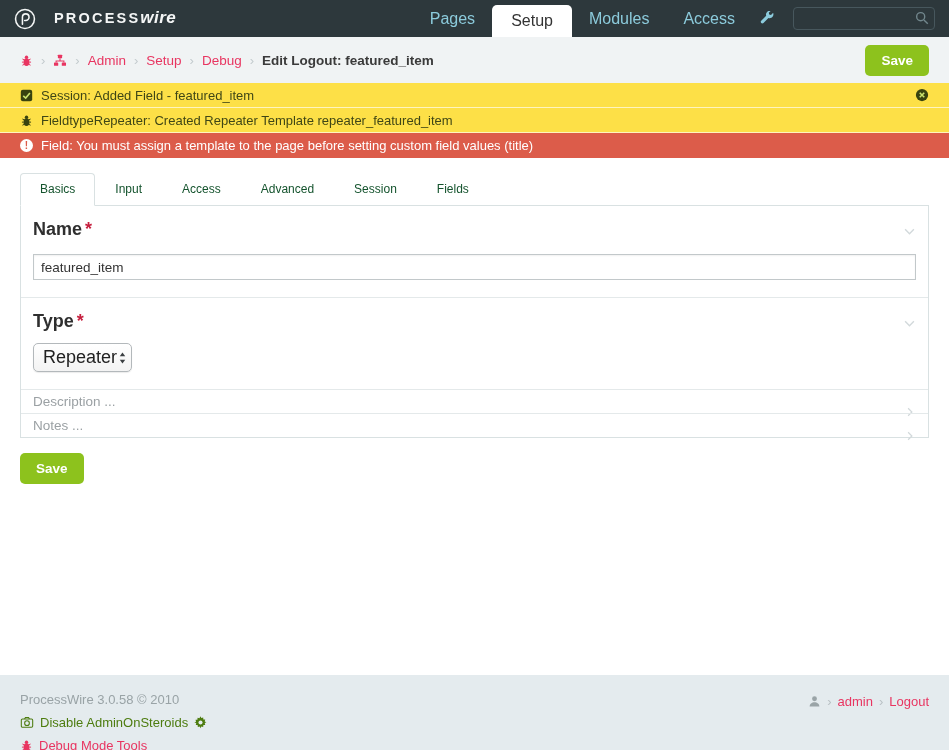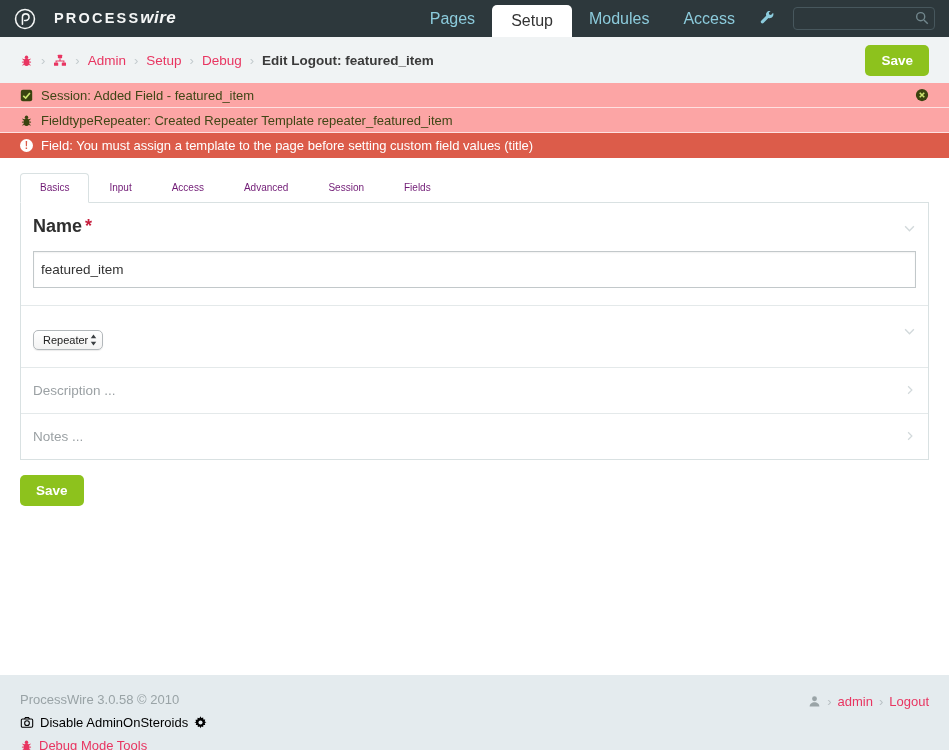--- a/index.html
+++ b/index.html
@@ -61,78 +61,78 @@
     font-size: 13.5px; border: none; border-radius: 5px; padding: 8px 16px;
     cursor: pointer; font-family: "Liberation Sans", sans-serif;
   }
 
   
   .notice {
     height: 25px; display: flex; align-items: center; padding: 0 20px;
     font-size: 13px;
   }
   .notice-green {
-    background: #fca5a5; color: #3f4616;
+    background: #fde047; color: #3f4616;
     border-bottom: 1px solid rgba(255,255,255,0.65);
   }
   .notice-red { background: #dc5c4a; color: #ffffff; }
   .notice .n-icon { display: flex; align-items: center; margin-right: 8px; }
   .notice-close { margin-left: auto; display: flex; align-items: center; cursor: pointer; color: #39430f; }
   .excl-circle {
     width: 13px; height: 13px; border-radius: 50%; background: #fff;
     color: #dc5c4a; font-weight: bold; font-size: 10px; line-height: 13px;
     text-align: center; display: inline-block;
   }
 
   
   .content { background: #fff; padding: 15px 20px 0; min-height: 494px; }
   .wiretabs { display: flex; position: relative; z-index: 2; }
   .tab {
-    padding: 8px 19px 9px; color: #701a75; cursor: pointer; font-size: 10px;
+    padding: 8px 19px 9px; color: #14532d; cursor: pointer; font-size: 12px;
     border: 1px solid transparent; margin-bottom: -1px;
   }
   .tab.active {
     background: #fff; border: 1px solid #d9e1e2; border-bottom-color: #fff;
     border-radius: 4px 4px 0 0;
   }
   .card { border: 1px solid #d9e1e2; background: #fff; position: relative; z-index: 1; }
   .inputfield { padding: 13px 12px 17px; position: relative; }
   .inputfield + .inputfield { border-top: 1px solid #e4e9ea; }
   .field-label { font-weight: bold; color: #2f2f2f; font-size: 18px; cursor: pointer; }
   .req { color: #c61f3e; font-weight: bold; margin-left: 3px; }
   .field-desc { color: #6e6e6e; margin-top: 11px; font-size: 13.5px; }
   .field-toggle { position: absolute; right: 13px; top: 17px; color: #d2d9db; cursor: pointer; }
   .text-input {
-    display: block; width: 100%; margin-top: 14px; height: 37px;
+    display: block; width: 100%; margin-top: 14px; height: 26px;
     border: 1px solid #c2c8ca; background: #fff; padding: 0 7px;
     font-size: 13.5px; color: #333; font-family: "Liberation Sans", sans-serif;
     box-shadow: inset 0 1px 2px rgba(0,0,0,0.06); outline: none;
   }
   .mac-select {
     display: inline-flex; align-items: center; gap: 2px; margin-top: 11px;
     border: 1px solid #b3b8bb; border-radius: 5px; background: linear-gradient(#ffffff,#f3f3f3);
-    padding: 3px 5px 3px 9px; font-size: 11px; color: #222; cursor: pointer;
+    padding: 3px 5px 3px 9px; font-size: 18px; color: #222; cursor: pointer;
     box-shadow: 0 1px 1px rgba(0,0,0,0.08);
   }
   .collapsed-row {
-    padding: 15px 12px; color: #9ba1a4; font-size: 13.5px; cursor: pointer;
+    padding: 4px 12px; color: #9ba1a4; font-size: 13.5px; cursor: pointer;
     position: relative;
   }
   .collapsed-row .chev-right { position: absolute; right: 15px; top: 15px; color: #d2d9db; }
   .bottom-save { margin: 15px 0 0; }
 
   
   .footer {
     background: #e4ebee; height: 98px; padding: 17px 20px 0;
     display: flex; justify-content: space-between; font-size: 13px;
     color: #99a3a6; margin-top: 23px;
   }
   .footer-left div { margin-bottom: 8px; display: flex; align-items: center; gap: 6px; }
   .footer-version { color: #99a3a6; }
-  .footer-aos { color: #000000; cursor: pointer; }
+  .footer-aos { color: #4d7c0f; cursor: pointer; }
   .footer-debug { color: #e83561; cursor: pointer; }
   .footer-right { display: flex; align-items: flex-start; gap: 6px; padding-top: 2px; }
   .footer-right .p-icon { color: #9aa4a7; }
   .footer-link { color: #e83561; cursor: pointer; }
   .f-sep { color: #b9c1c4; }
   .f-sep::before { content: "\203A"; }
 </style>
 </head>
 <body>
 
@@ -249,20 +249,23 @@
       </div>
       <span class="field-toggle">
         <svg viewBox="0 0 12 8" width="11" height="7" fill="none" stroke="currentColor" stroke-width="1.6">
           <polyline points="1,1.5 6,6.5 11,1.5"></polyline>
         </svg>
       </span>
       <input class="text-input" type="text" value="featured_item" style="">
     </div>
 
     <div class="inputfield">
+      <div class="field-label">
+        <span>Type</span><span class="req">*</span>
+      </div>
       <span class="field-toggle">
         <svg viewBox="0 0 12 8" width="11" height="7" fill="none" stroke="currentColor" stroke-width="1.6">
           <polyline points="1,1.5 6,6.5 11,1.5"></polyline>
         </svg>
       </span>
       <div>
         <span class="mac-select">
           <span>Repeater</span>
           <span style="display:flex;">
             <svg viewBox="0 0 8 14" width="7" height="12" fill="#3b3f42">

